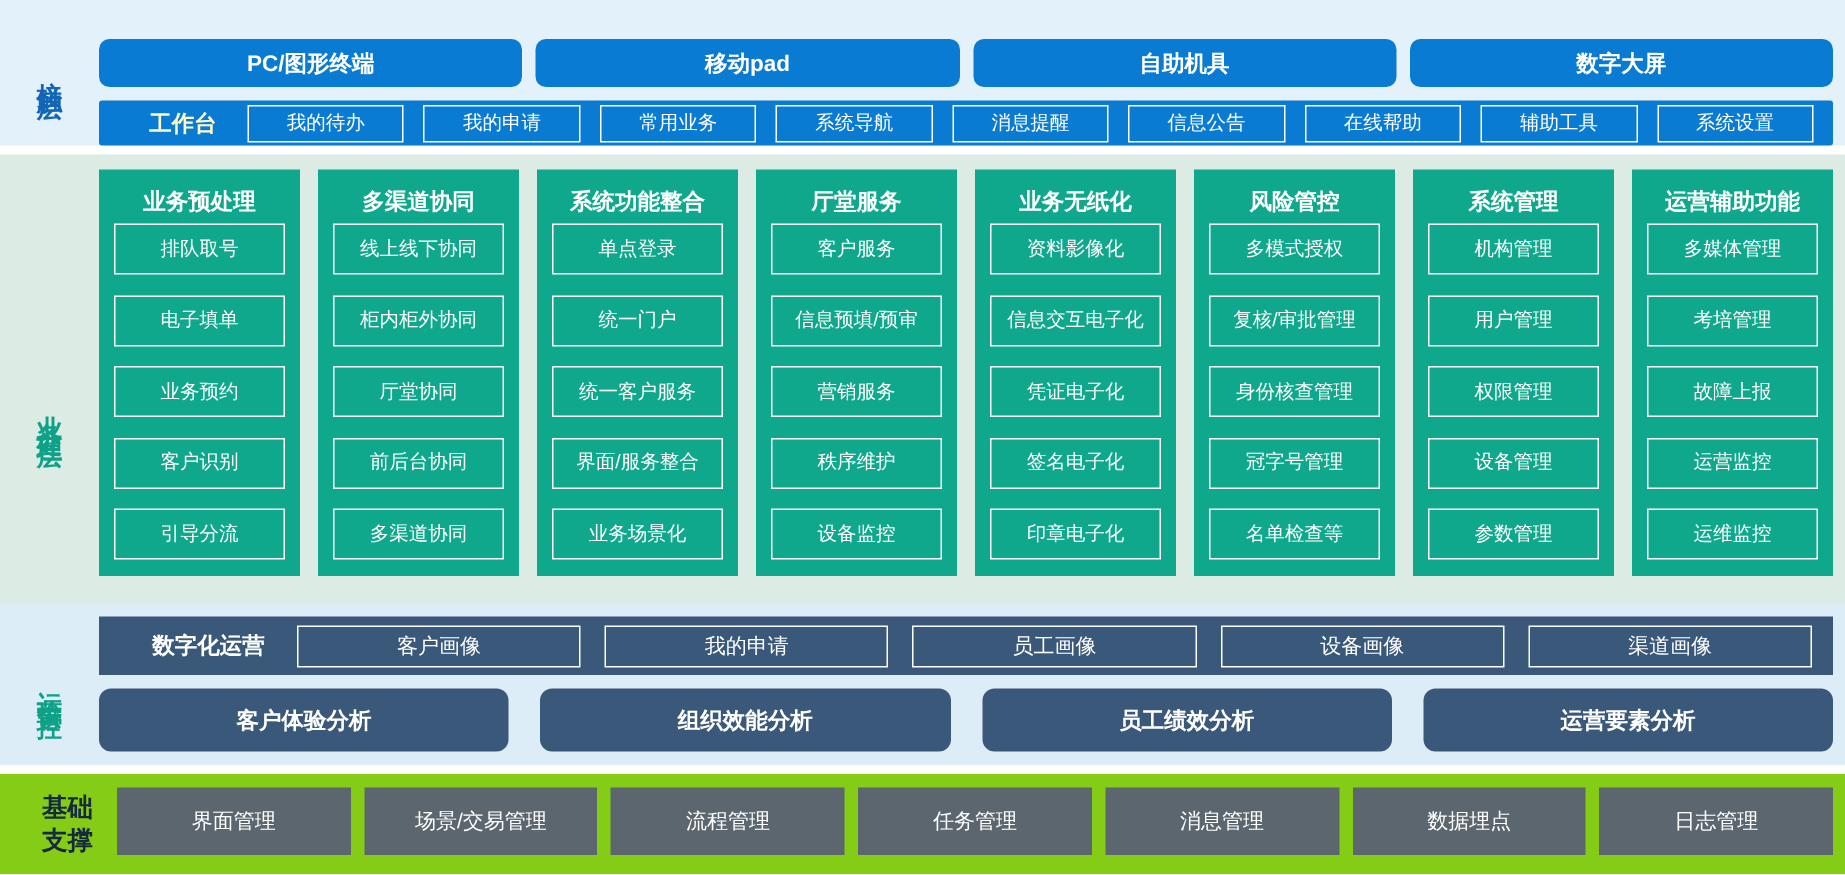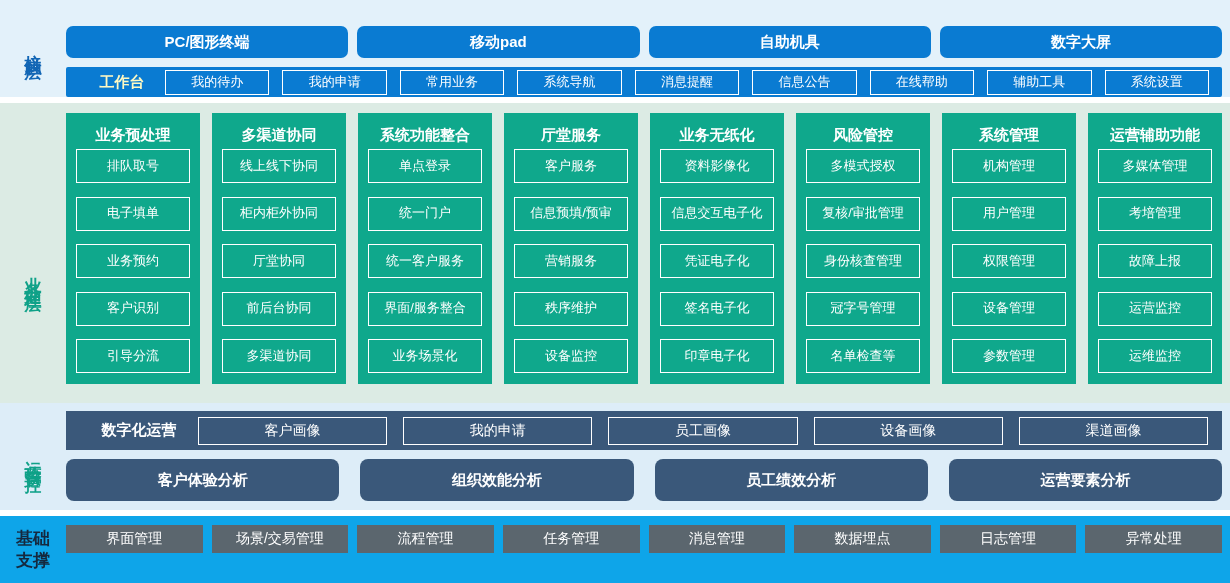--- a/index.html
+++ b/index.html
@@ -14,21 +14,21 @@
   }
   .band {
     position: absolute;
     left: 0;
     width: 1230px;
     display: flex;
   }
   .band-contact  { top: 0;   height: 97px;  background: #e3f1fa; }
   .band-business { top: 103px; height: 345px; background: #dcebe4; }
   .band-ops      { top: 403px; height: 107px; background: #ddedf8; }
-  .band-base     { top: 516px; height: 67px;  background: #0ea5e9; }
+  .band-base     { top: 516px; height: 67px;  background: #84cc16; padding-left: 12px; }
 
   .gutter {
     width: 66px;
     flex: 0 0 66px;
     display: flex;
     align-items: center;
     justify-content: center;
   }
   .v-label {
     writing-mode: vertical-rl;
@@ -182,21 +182,21 @@
     font-weight: bold;
     font-size: 15px;
     display: flex;
     align-items: center;
     justify-content: center;
   }
 
   
   .base-row {
     margin-top: 9px;
-    height: 28px;
+    height: 45px;
     display: flex;
     gap: 9px;
   }
   .base-box {
     flex: 1;
     background: #5b666e;
     color: #ffffff;
     font-size: 14px;
     display: flex;
     align-items: center;
@@ -366,18 +366,17 @@
     </div>
     <div class="content">
       <div class="base-row">
         <div class="base-box">界面管理</div>
         <div class="base-box">场景/交易管理</div>
         <div class="base-box">流程管理</div>
         <div class="base-box">任务管理</div>
         <div class="base-box">消息管理</div>
         <div class="base-box">数据埋点</div>
         <div class="base-box">日志管理</div>
-        <div class="base-box">异常处理</div>
       </div>
     </div>
   </section>
 
 </div>
 
 </body></html>

